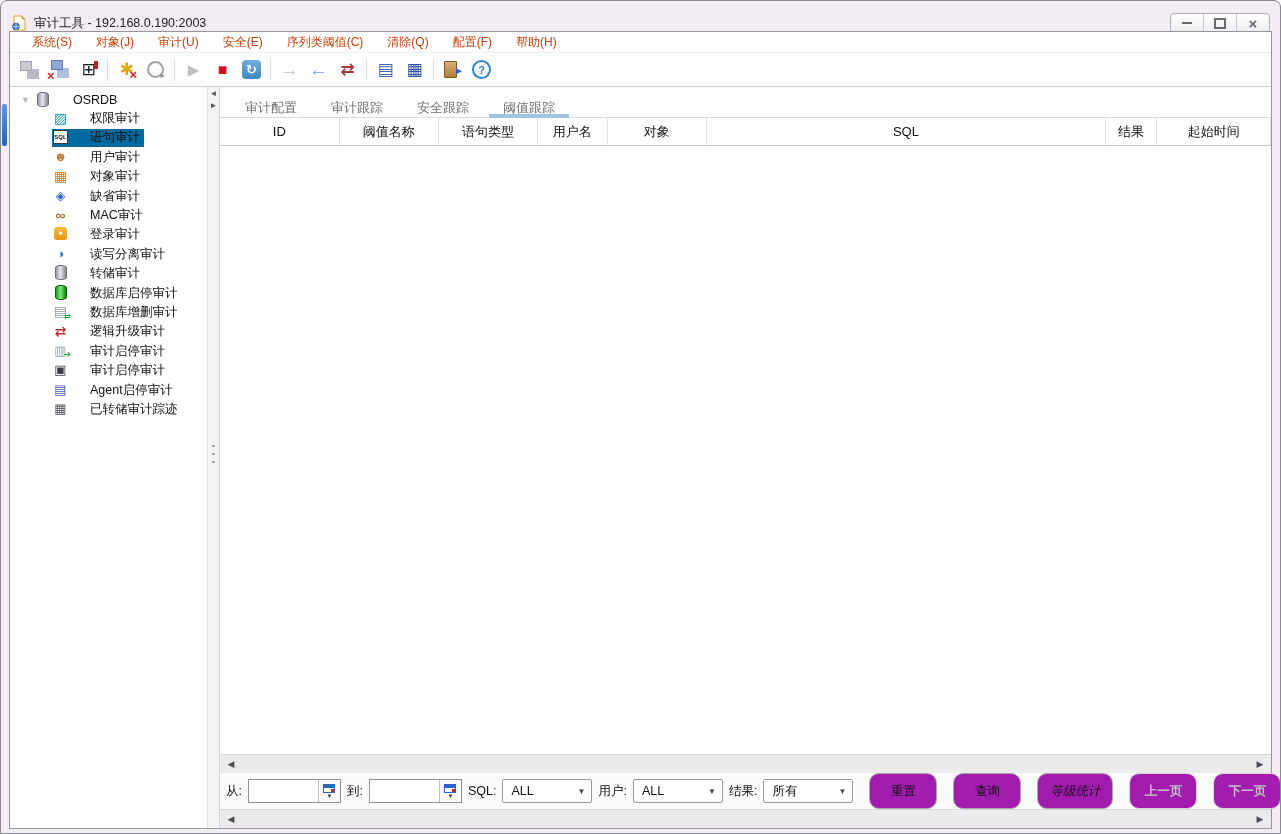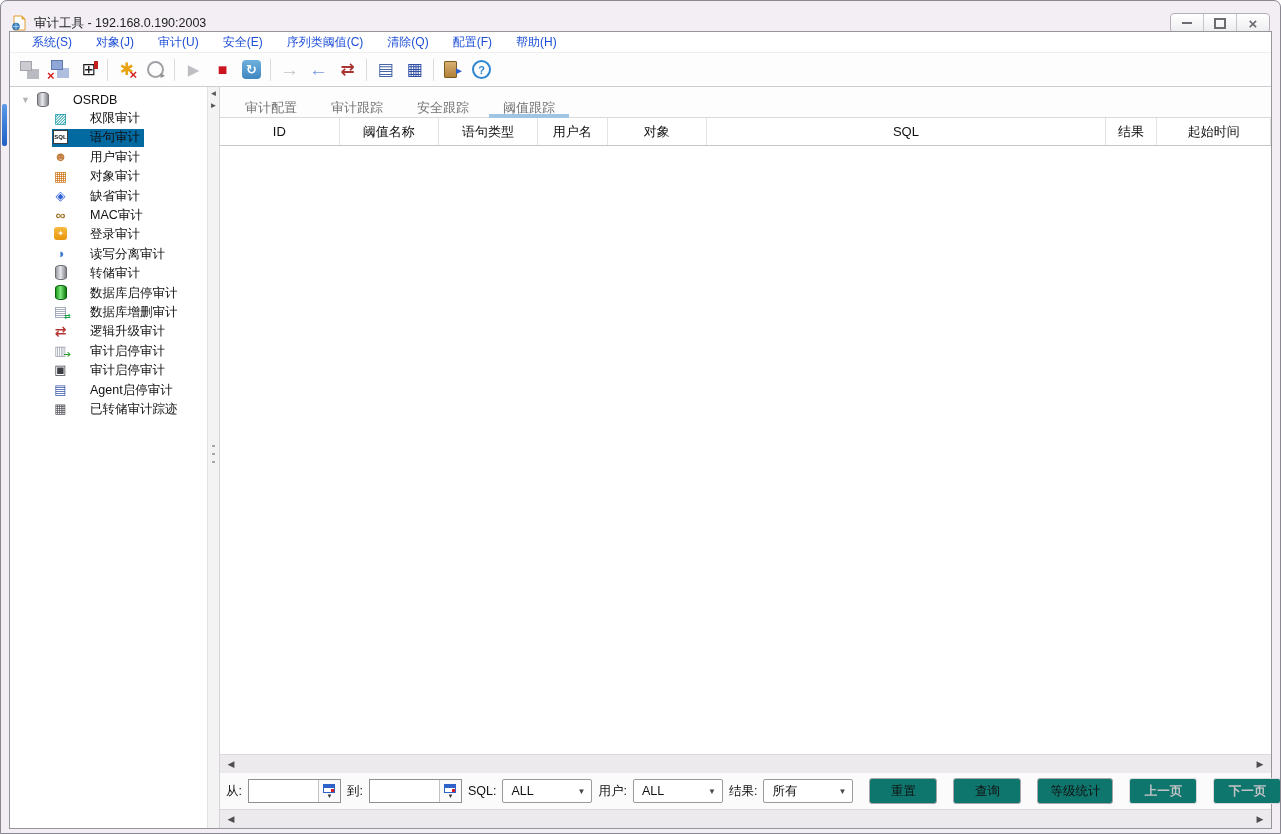--- a/index.html
+++ b/index.html
@@ -15,21 +15,21 @@
   .wc{width:32px;height:18px;display:flex;align-items:center;justify-content:center;border-left:1px solid #c9c5cd;position:relative;cursor:default;}
   .wc:first-child{border-left:none;}
   .wc-min::before{content:"";width:10px;height:2px;background:#6b6b70;}
   .wc-restore::before{content:"";width:8px;height:7px;border:2px solid #6b6b70;}
   .wc-close::before{content:"×";font-size:15px;font-weight:bold;color:#6b6b70;line-height:1;}
 
   
   .app{position:absolute;left:8px;right:8px;top:30px;bottom:4px;background:#fff;border:1px solid #97949c;box-sizing:border-box;display:flex;flex-direction:column;}
 
   .menubar{height:20px;display:flex;align-items:center;padding-left:10px;background:#fff;border-bottom:1px solid #efeff1;flex:none;}
-  .menu-item{font-size:12px;color:#1d4ed8;padding:0 12px;line-height:20px;cursor:default;}
+  .menu-item{font-size:12px;color:#c2410c;padding:0 12px;line-height:20px;cursor:default;}
 
   
   .toolbar{height:33px;display:flex;align-items:center;padding-left:6px;background:#fdfdfd;border-bottom:1px solid #cfcbd2;flex:none;}
   .tbi{width:29px;height:27px;position:relative;display:flex;align-items:center;justify-content:center;flex:none;cursor:default;}
   .tbi.sep{width:9px;cursor:default;}
   .tbi.sep::before{content:"";width:1px;height:22px;background:#dcdcdf;}
   [data-icon="network-connect-icon"]::before{content:"";position:absolute;top:5px;left:4px;width:10px;height:8px;background:#cbcbd1;border:1px solid #a3a3ab;box-shadow:7px 8px 0 0 #babac2;}
   [data-icon="network-disconnect-icon"]::before{content:"";position:absolute;top:4px;left:6px;width:10px;height:8px;background:#8ea6d8;border:1px solid#5f78ae;box-shadow:6px 8px 0 0 #aebedf;}
   [data-icon="network-disconnect-icon"]::after{content:"×";position:absolute;bottom:0px;left:2px;color:#d41f1f;font-size:13px;font-weight:bold;}
   [data-icon="audit-tree-icon"]::before{content:"⊞";font-size:17px;color:#1d1d1d;line-height:1;}
@@ -108,22 +108,22 @@
   .filterbar{height:36px;flex:none;display:flex;align-items:center;background:#fcfbfc;padding-left:6px;gap:6px;white-space:nowrap;}
   .flabel{font-size:12.5px;color:#101010;flex:none;}
   .date-input{width:93px;height:24px;flex:none;border:1px solid #8f8f94;background:#fff;display:flex;box-sizing:border-box;}
   .date-input input{flex:1;min-width:0;border:none;outline:none;font-size:12px;padding:0 3px;font-family:inherit;}
   .cal-btn{width:21px;flex:none;border-left:1px solid #c2c2c6;display:flex;flex-direction:column;align-items:center;justify-content:center;background:#fafafa;cursor:default;}
   .cal-glyph{width:12px;height:9px;background:linear-gradient(#2f62c8 0 3px,#fff 3px),linear-gradient(90deg,#8fb0e8 1px,transparent 1px);background-size:100% 100%,4px 100%;border:1px solid #2f62c8;box-sizing:border-box;position:relative;}
   .cal-glyph::after{content:"";position:absolute;right:0px;bottom:0px;width:3px;height:3px;background:#d42020;}
   .cal-arrow{font-size:6px;color:#333;line-height:6px;}
   .fselect{width:90px;height:24px;flex:none;border:1px solid #9a9a9e;border-radius:2px;background:#fff;display:flex;align-items:center;padding:0 6px 0 8px;box-sizing:border-box;font-size:12.5px;color:#101010;cursor:default;}
   .dd-arrow{margin-left:auto;font-size:8px;color:#444;}
-  .fbtn{height:26px;min-width:68px;flex:none;border:1px solid #a6a6aa;border-radius:3px;background:#0f766e;font-size:12.5px;color:#101010;font-family:inherit;padding:0 10px;cursor:default;}
-  .fbtn.wide{min-width:76px;}
+  .fbtn{height:36px;min-width:68px;flex:none;border:1px solid #a6a6aa;border-radius:10px;background:#a21caf;font-size:12.5px;color:#101010;font-family:inherit;padding:0 10px;cursor:default;}
+  .fbtn.wide{min-width:76px;font-style:italic;}
   .fbtn.disabled{color:#c3c3c6;border-color:#d9d9dc;font-weight:bold;}
   .gap{width:4px;flex:none;}
 </style>
 </head>
 <body>
 
 <div class="window">
   <div class="frame-accent"></div>
 
   <div class="titlebar">

